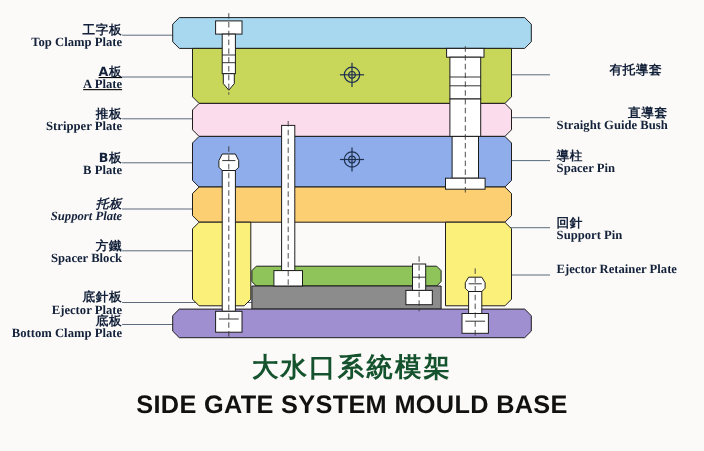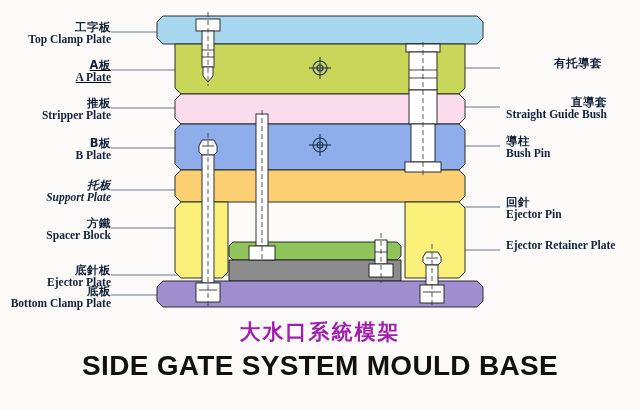--- a/index.html
+++ b/index.html
@@ -14,22 +14,22 @@
 
   
   .lbl{position:absolute;line-height:1.04;}
   .lbl .cn{font-family:"DejaVu Sans", sans-serif;font-weight:700;font-size:11.5px;color:#13213a;letter-spacing:.5px;}
   .lbl .en{font-family:"Liberation Serif", serif;font-weight:700;font-size:11.5px;color:#13213a;}
   .lbl.left{text-align:right;}
   .lbl.right{text-align:left;}
 
   
   #title{position:absolute;left:0;width:640px;text-align:center;}
-  #title .tcn{font-family:"DejaVu Sans", sans-serif;font-weight:700;font-size:21px;color:#a21caf;letter-spacing:2px;}
-  #title .ten{font-family:"Liberation Sans", sans-serif;font-weight:700;font-size:28px;color:#111;letter-spacing:.3px;}
+  #title .tcn{font-family:"DejaVu Sans", sans-serif;font-weight:700;font-size:24px;color:#14532d;letter-spacing:2px;}
+  #title .ten{font-family:"Liberation Sans", sans-serif;font-weight:700;font-size:23px;color:#111;letter-spacing:.3px;}
 
   
   #draw{position:absolute;left:0;top:0;}
   .ln{stroke:#5a6a7a;stroke-width:.9;fill:none;}
   .ol{stroke:#1b1b1b;stroke-width:.9;}
   .olt{stroke:#1b1b1b;stroke-width:.8;fill:none;}
   .dash{stroke:#333;stroke-width:.8;fill:none;stroke-dasharray:5 3;}
   .cross{stroke:#1d3050;stroke-width:1.1;fill:none;}
 </style>
 </head>
@@ -183,25 +183,25 @@
 
   <div class="lbl right" style="left:506px;top:58px;margin-left:48px;">
     <div class="cn">有托導套</div>
   </div>
   <div class="lbl right" style="left:506px;top:97px;text-align:right;">
     <div class="cn">直導套</div>
     <div class="en">Straight Guide Bush</div>
   </div>
   <div class="lbl right" style="left:506px;top:136px;">
     <div class="cn">導柱</div>
-    <div class="en">Bush Pin</div>
+    <div class="en">Spacer Pin</div>
   </div>
   <div class="lbl right" style="left:506px;top:197px;">
     <div class="cn">回針</div>
-    <div class="en">Ejector Pin</div>
+    <div class="en">Support Pin</div>
   </div>
   <div class="lbl right" style="left:506px;top:240px;">
     <div class="en">Ejector Retainer Plate</div>
   </div>
 
   <div id="title" style="top:318px;">
     <div class="tcn">大水口系統模架</div>
     <div class="ten" style="margin-top:4px;">SIDE GATE SYSTEM MOULD BASE</div>
   </div>
 

